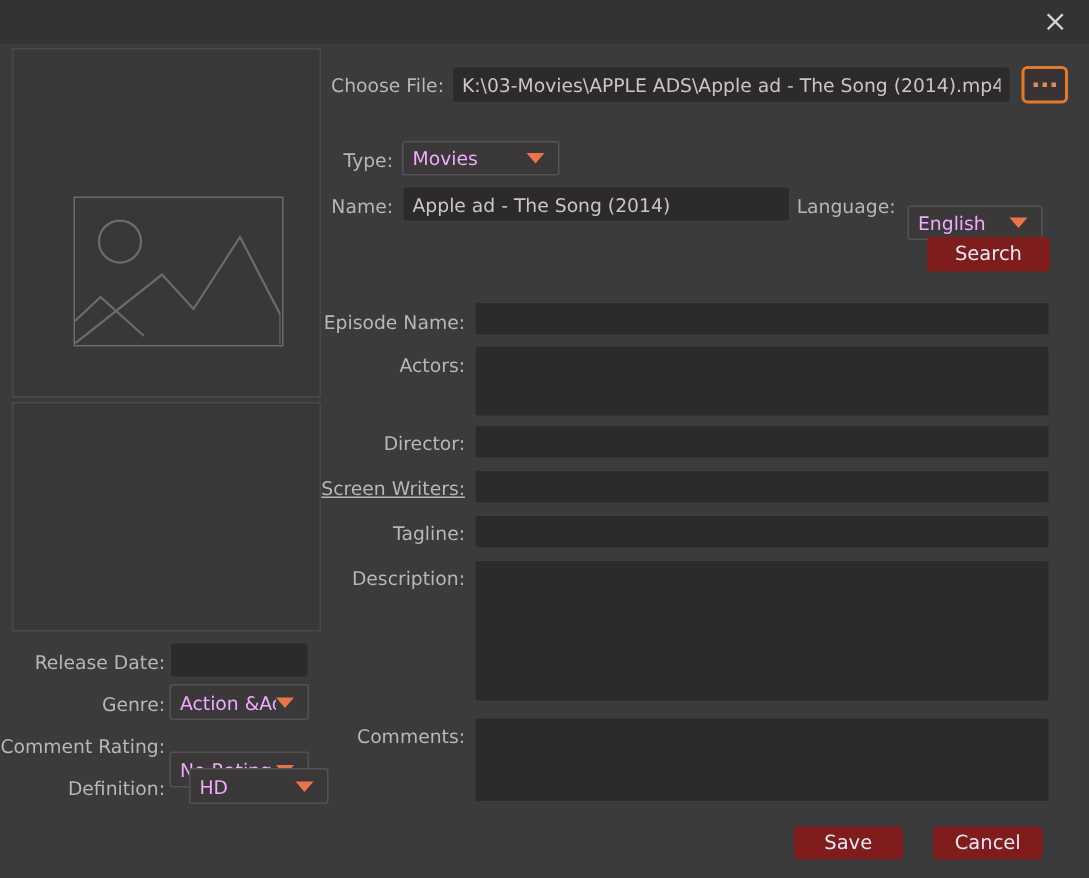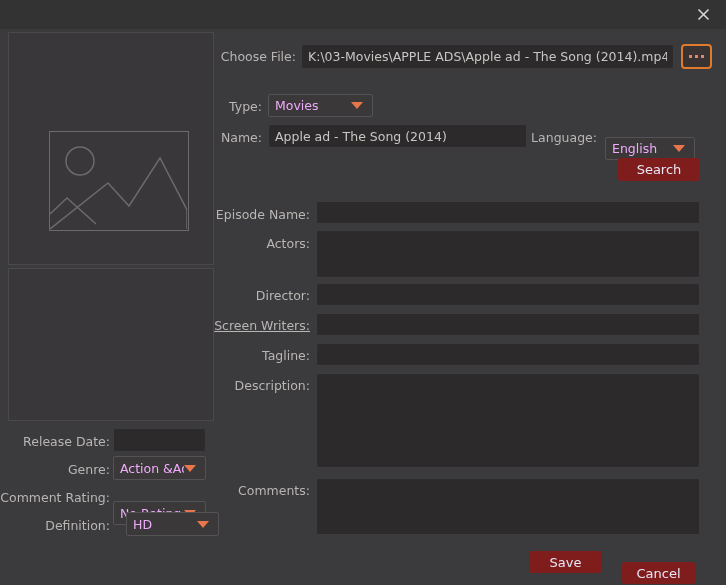--- a/index.html
+++ b/index.html
@@ -210,13 +210,13 @@
 <span class="lbl" style="left:190px;top:348px;width:120px;">Tagline:</span>
 <input class="field" style="left: 316px; top: 343px; width: 384px; height: 23px;" value="">
 
 <span class="lbl" style="left:190px;top:378px;width:120px;">Description:</span>
 <textarea class="field" style="left: 316px; top: 373px; width: 384px; height: 95px;"></textarea>
 
 <span class="lbl" style="left:190px;top:483px;width:120px;">Comments:</span>
 <textarea class="field" style="left: 316px; top: 478px; width: 384px; height: 57px;"></textarea>
 
 <button class="pbtn" style="left:529px;top:551px;width:73px;height:22px;">Save</button>
-<button class="pbtn" style="left:622px;top:551px;width:73px;height:22px;margin-top:11px;">Cancel</button>
+<button class="pbtn" style="left:622px;top:551px;width:73px;height:22px;">Cancel</button>
 
 </body></html>

